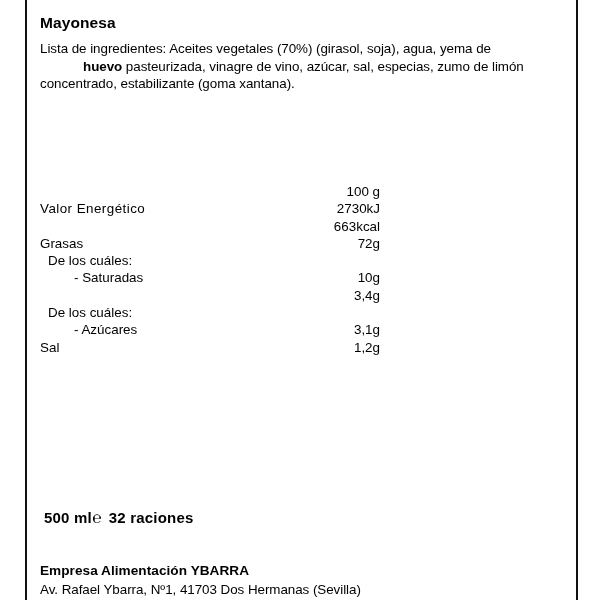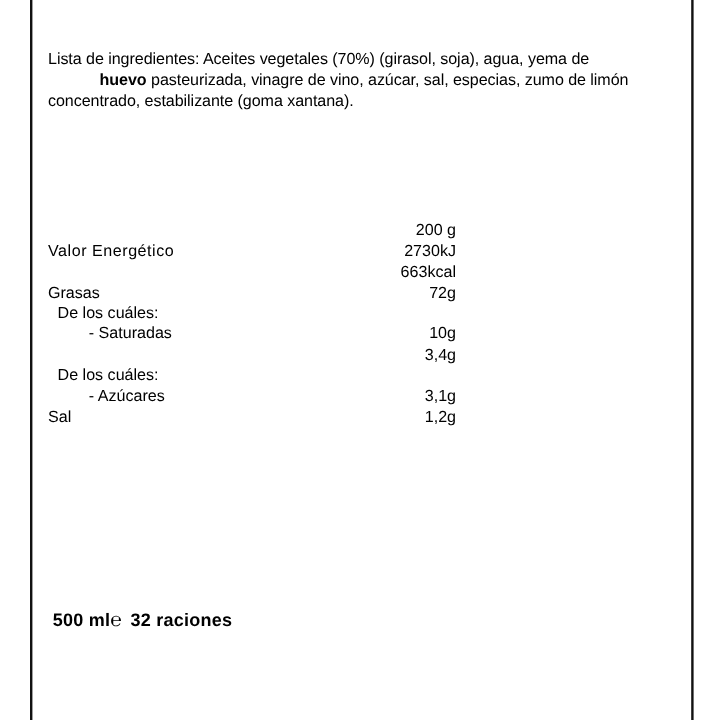--- a/index.html
+++ b/index.html
@@ -131,26 +131,27 @@
     line-height: 18px;
     letter-spacing: -0.05px;
     margin-top: 1px;
   }
 </style>
 </head>
 <body>
 
 <div id="label-frame">
 
+  <h1 id="product-title">Mayonesa</h1>
 
   <p id="ingredients-block"><span>Lista de ingredientes: Aceites vegetales (70%) (girasol, soja), agua, yema de </span><b>huevo</b><span> pasteurizada, vinagre de vino, azúcar, sal, especias, zumo de limón concentrado, estabilizante (goma xantana).</span></p>
 
   <div id="nutrition-table">
     <div class="nut-row">
-      <span class="nut-value">200 g</span>
+      <span class="nut-value">100 g</span>
     </div>
   <div class="nut-row">
         <span class="nut-label spaced">Valor  Energético</span>
         <span class="nut-value">2730kJ</span>
       </div>
       <div class="nut-row">
         <span class="nut-value">663kcal</span>
       </div>
       <div class="nut-row">
         <span class="nut-label">Grasas</span>
@@ -177,14 +178,18 @@
         <span class="nut-label">Sal</span>
         <span class="nut-value">1,2g</span>
       </div>
     </div>
 
 
   <div id="volume-line">
     <span>500 ml</span><span class="estimate-mark">℮</span><span class="servings">32 raciones</span>
   </div>
 
+  <div id="company-block">
+    <div id="company-name">Empresa Alimentación YBARRA</div>
+    <div id="company-address">Av. Rafael Ybarra, Nº1, 41703 Dos Hermanas (Sevilla)</div>
+  </div>
 
 </div>
 
 </body></html>

